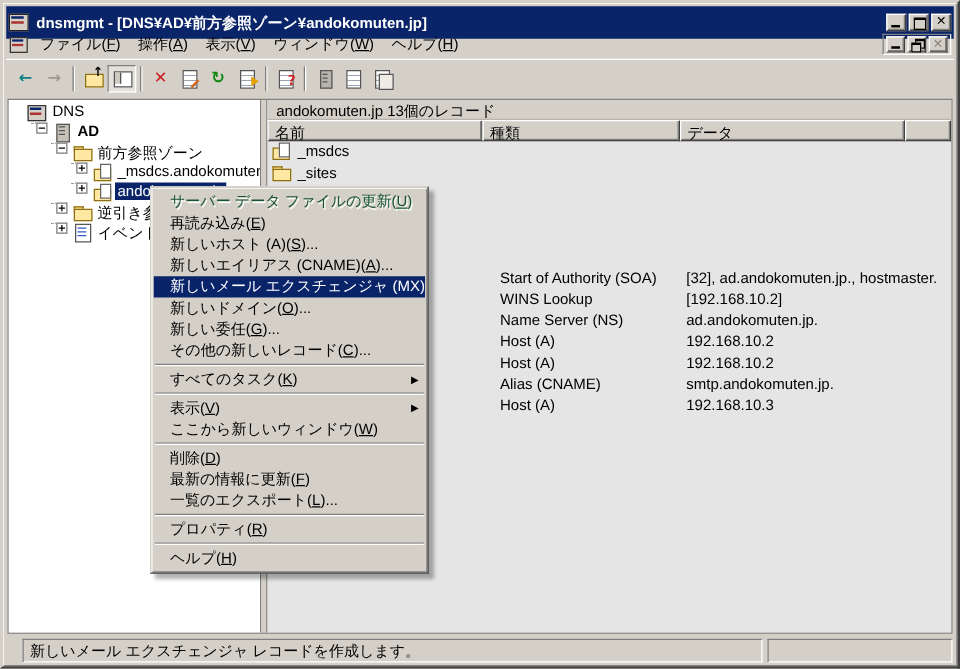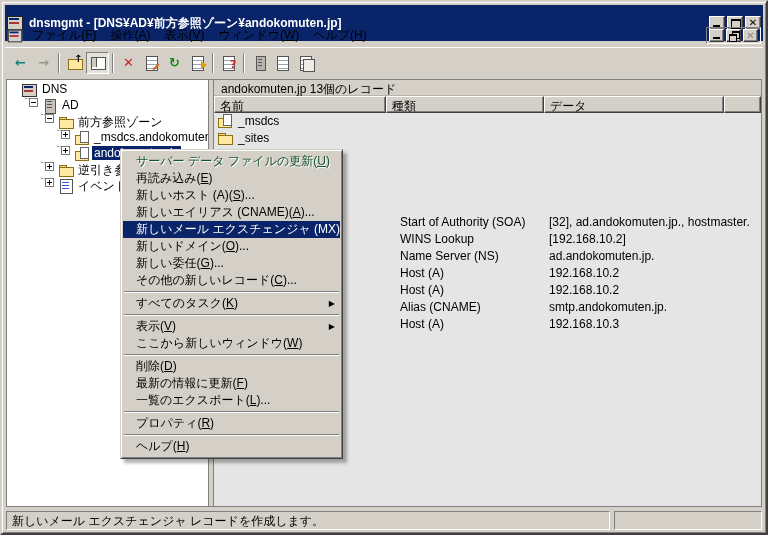--- a/index.html
+++ b/index.html
@@ -2,21 +2,21 @@
 <html><head>
 <meta charset="utf-8">
 <style>
   *{box-sizing:border-box;margin:0;padding:0}
   html,body{width:768px;height:535px;overflow:hidden}
   body{position:relative;font-family:"Liberation Sans","DejaVu Sans",sans-serif;font-size:12px;background:#d4d0c8;color:#000}
 
   .window{position:absolute;inset:0;background:#d4d0c8;border:2px solid;border-color:#d4d0c8 #404040 #404040 #d4d0c8;box-shadow:inset 1px 1px 0 #ffffff,inset -1px -1px 0 #808080}
 
   
-  .titlebar{position:absolute;left:3px;top:3px;right:3px;height:36px;background:#0a246a;color:#fff;display:flex;align-items:center;padding:0 2px;font-weight:bold}
+  .titlebar{position:absolute;left:3px;top:3px;right:3px;height:26px;background:#0a246a;color:#fff;display:flex;align-items:center;padding:0 2px;font-weight:bold}
   .title-text{flex:1;margin-left:4px;white-space:nowrap;overflow:hidden;font-size:12px}
   .btn3d{background:#d4d0c8;border:1px solid;border-color:#ffffff #404040 #404040 #ffffff;box-shadow:inset -1px -1px 0 #808080;position:relative;flex:none}
   .win-btn{width:16px;height:14px;margin-left:2px}
   .glyph-min::before{content:"";position:absolute;left:3px;bottom:2px;width:7px;height:2px;background:#000}
   .glyph-max::before{content:"";position:absolute;left:3px;top:2px;width:8px;height:7px;border:1px solid #000;border-top-width:2px}
   .glyph-close::before{content:"✕";position:absolute;left:0;right:0;top:0;text-align:center;font-size:10px;line-height:12px;font-weight:bold;color:#000}
   .glyph-restore::before{content:"";position:absolute;left:5px;top:1px;width:6px;height:5px;border:1px solid #000;border-top-width:2px;background:#d4d0c8}
   .glyph-restore::after{content:"";position:absolute;left:2px;top:4px;width:6px;height:5px;border:1px solid #000;border-top-width:2px;background:#d4d0c8}
   .disabled-glyph::before{color:#8a877e!important;border-color:#8a877e!important}
 
@@ -92,21 +92,21 @@
 
   
   .context-menu{position:absolute;left:118px;top:147px;width:223px;background:#d4d0c8;border:1px solid;border-color:#d4d0c8 #404040 #404040 #d4d0c8;box-shadow:inset 1px 1px 0 #ffffff,inset -1px -1px 0 #808080,4px 4px 3px rgba(0,0,0,.3);padding:3px 2px;z-index:100}
   .cm-item{height:17px;line-height:17px;padding:0 16px 0 13px;position:relative;white-space:nowrap;overflow:hidden}
   .cm-item.hl{background:#0a246a;color:#fff}
   .cm-item.disabled{color:#14532d;text-shadow:1px 1px 0 #fff}
   .cm-arrow{position:absolute;right:5px;top:0;font-size:8px;line-height:17px}
   .cm-sep{height:2px;margin:2px 1px;border-top:1px solid #808080;border-bottom:1px solid #ffffff}
 
   
-  .statusbar{position:absolute;left:4px;right:4px;bottom:3px;height:21px;display:flex;gap:4px;padding-top:2px}
+  .statusbar{position:absolute;left:16px;right:4px;bottom:3px;height:21px;display:flex;gap:4px;padding-top:2px}
   .sb-panel{border:1px solid;border-color:#808080 #ffffff #ffffff #808080;padding:1px 5px;white-space:nowrap;overflow:hidden;background:#d4d0c8}
   .sb-1{flex:1}
   .sb-2{width:148px;flex:none}
 </style>
 </head>
 <body>
 
 <div class="window">
 
   <div class="titlebar">
@@ -170,21 +170,21 @@
       </span>
     </div>
 
   <div class="main">
     <div class="tree-pane" id="tree">
         <div class="tree-row" style="padding-left: 2px;">
           <span class="exp-spacer"></span>
           <span class="icon icon-console-root"></span>
           <span class="tree-label">DNS</span>
         </div>
-        <div class="tree-row" style="padding-left: 18px;">
+        <div class="tree-row" style="padding-left: 18px; font-weight: bold;">
           <span class="stub"></span>
           <span class="exp"></span>
           <span class="icon icon-server"></span>
           <span class="tree-label">AD</span>
         </div>
         <div class="tree-row" style="padding-left: 34px;">
           <span class="stub"></span>
           <span class="exp"></span>
           <span class="icon icon-folder"></span>
           <span class="tree-label">前方参照ゾーン</span>

